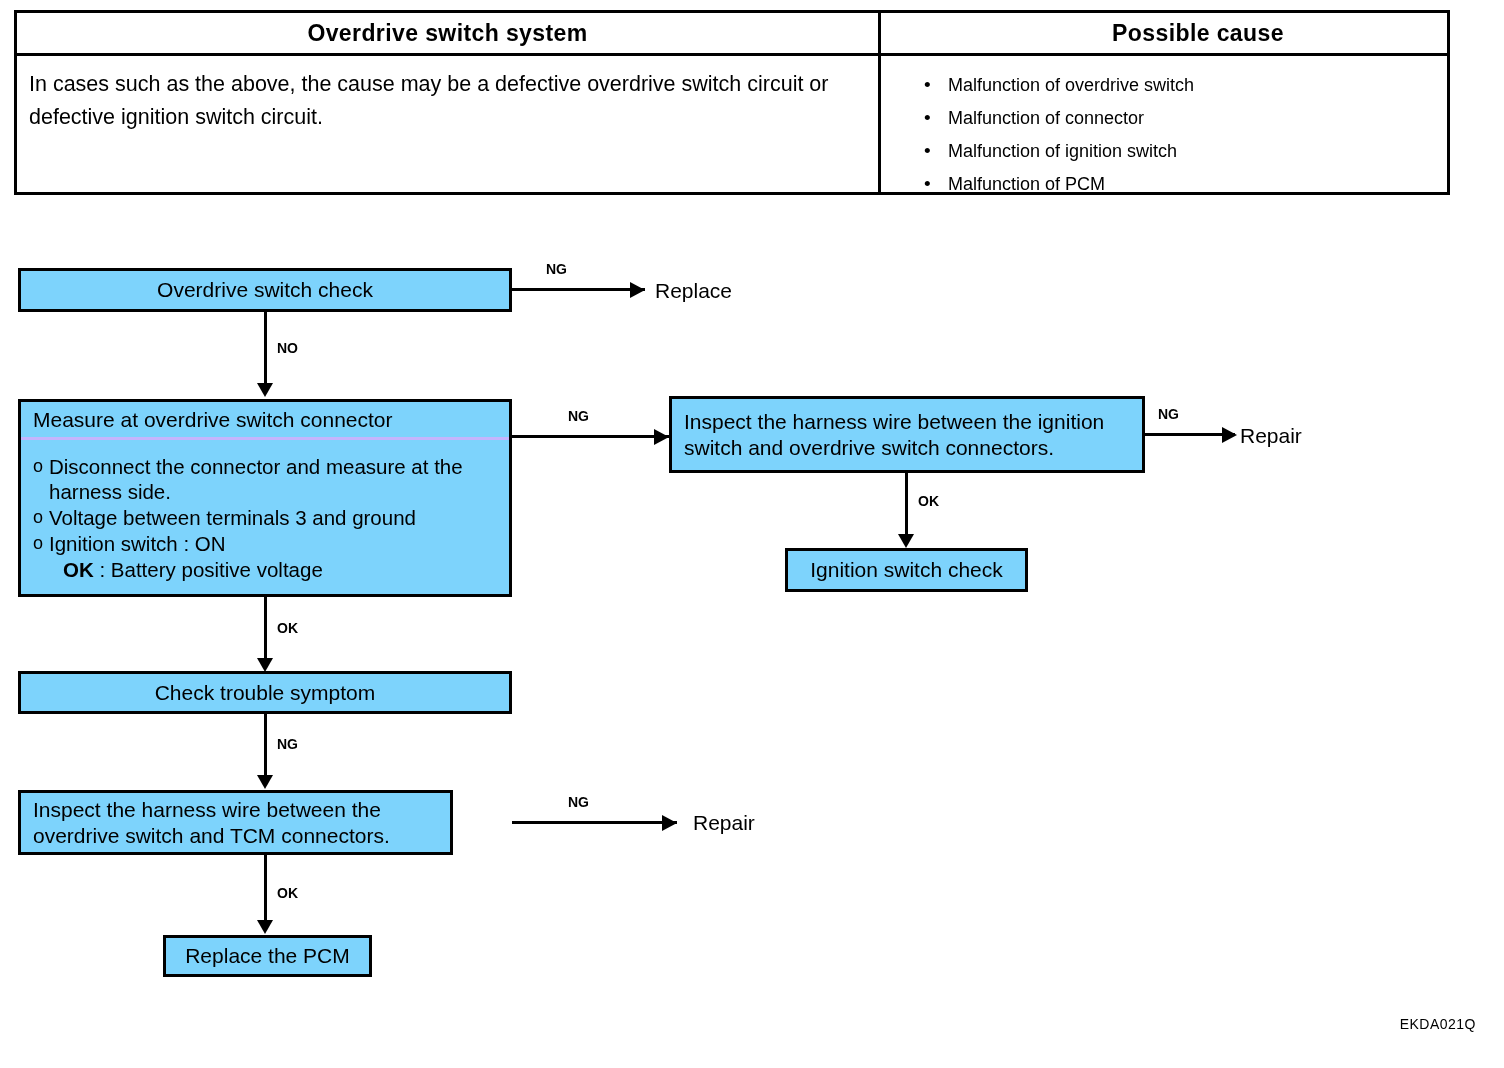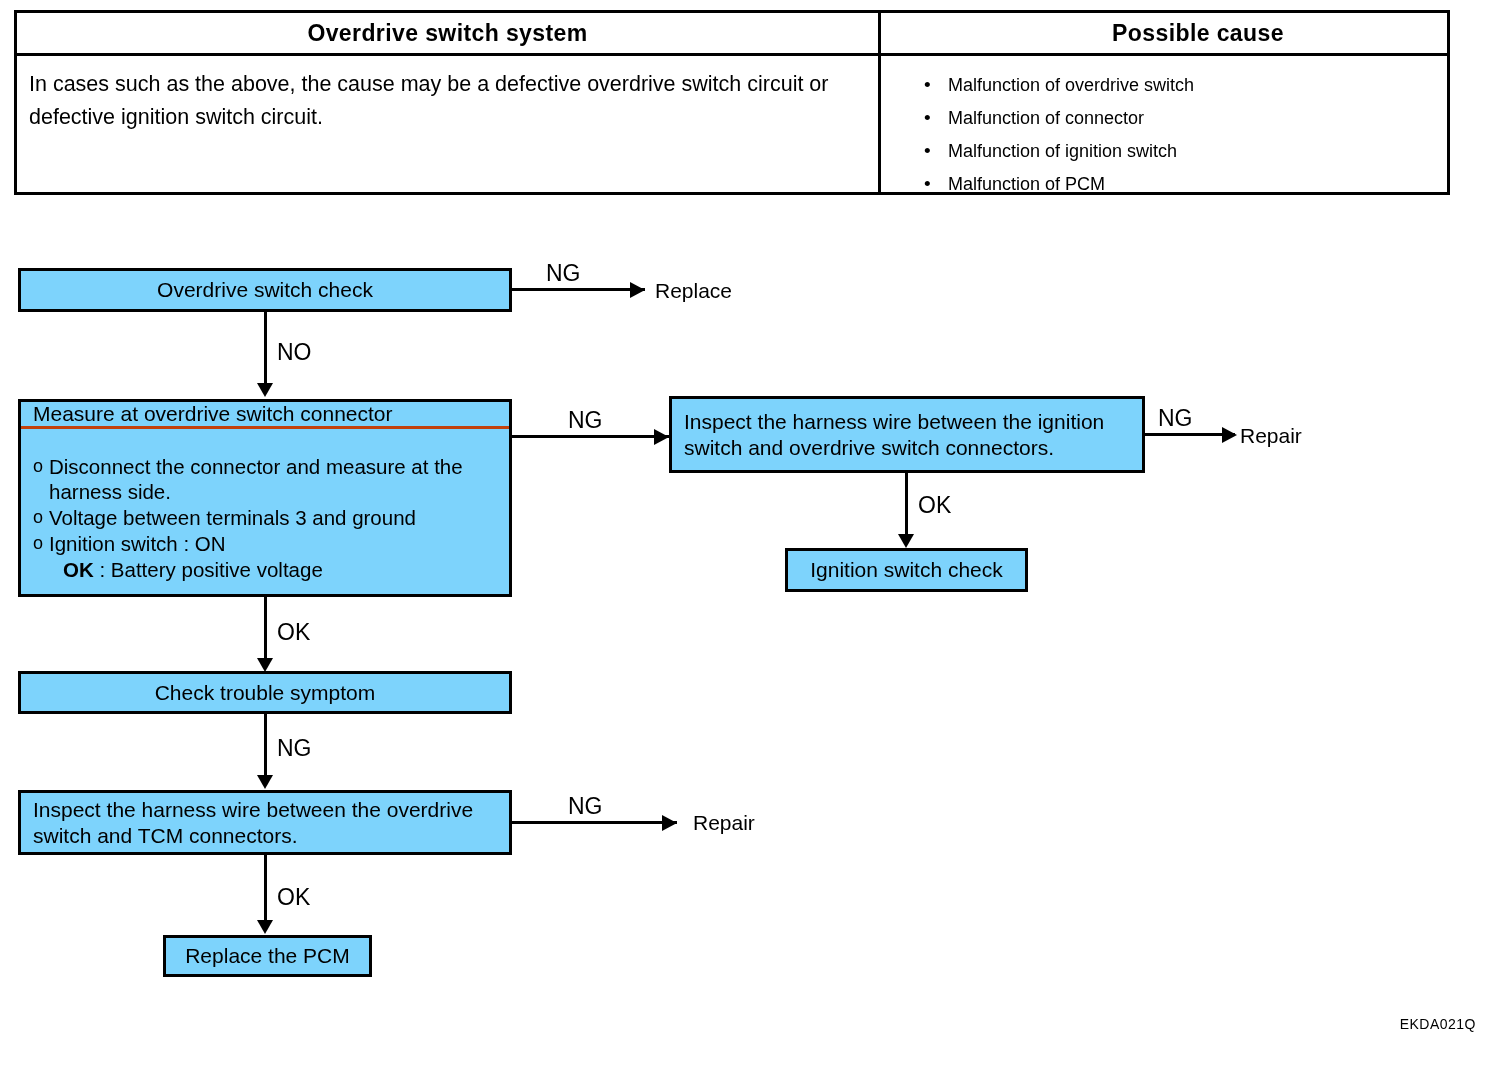--- a/index.html
+++ b/index.html
@@ -110,22 +110,22 @@
     position: absolute;
     left: 12px;
     right: 6px;
     top: 50%;
     transform: translateY(-50%);
     text-align: left;
   }
   .node-split-head {
     position: absolute;
     left: 0; right: 0; top: 0;
-    height: 27px;
-    border-bottom: 3px solid #c2410c;
+    height: 38px;
+    border-bottom: 3px solid #c4b5fd;
     box-sizing: border-box;
   }
   .node-split-head span {
     position: absolute;
     left: 12px;
     top: 50%;
     transform: translateY(-50%);
     font-size: 21px;
   }
   .node-split-body {
@@ -177,23 +177,24 @@
   }
   .arrow-right {
     position: absolute;
     width: 0; height: 0;
     border-top: 8px solid transparent;
     border-bottom: 8px solid transparent;
     border-left: 15px solid #000;
   }
   .edge-label {
     position: absolute;
-    font-size: 23px;
+    font-size: 14px;
     line-height: 1;
     white-space: nowrap;
+    font-weight: bold;
   }
   .terminal-label {
     position: absolute;
     font-size: 21px;
     line-height: 1;
     white-space: nowrap;
   }
 
   .figcode {
     position: absolute;
@@ -280,21 +281,21 @@
   <div class="edge-label" style="left:277px; top:621px;">OK</div>
 
   <div class="node node-center" style="left:18px; top:671px; width:494px; height:43px;">
     <div class="node-title">Check trouble symptom</div>
   </div>
 
   <div class="vline" style="left:264px; top:714px; height:62px;"></div>
   <div class="arrow-down" style="left:257px; top:775px;"></div>
   <div class="edge-label" style="left:277px; top:737px;">NG</div>
 
-  <div class="node node-left" style="left:18px; top:790px; width:494px; height:65px;">
+  <div class="node node-left" style="left:18px; top:790px; width:435px; height:65px;">
     <div class="node-title">Inspect the harness wire between the overdrive switch and TCM connectors.</div>
   </div>
 
   <div class="hline" style="left:512px; top:821px; width:165px;"></div>
   <div class="arrow-right" style="left:662px; top:815px;"></div>
   <div class="edge-label" style="left:568px; top:795px;">NG</div>
   <div class="terminal-label" style="left:693px; top:812px;">Repair</div>
 
   <div class="vline" style="left:264px; top:855px; height:66px;"></div>
   <div class="arrow-down" style="left:257px; top:920px;"></div>

